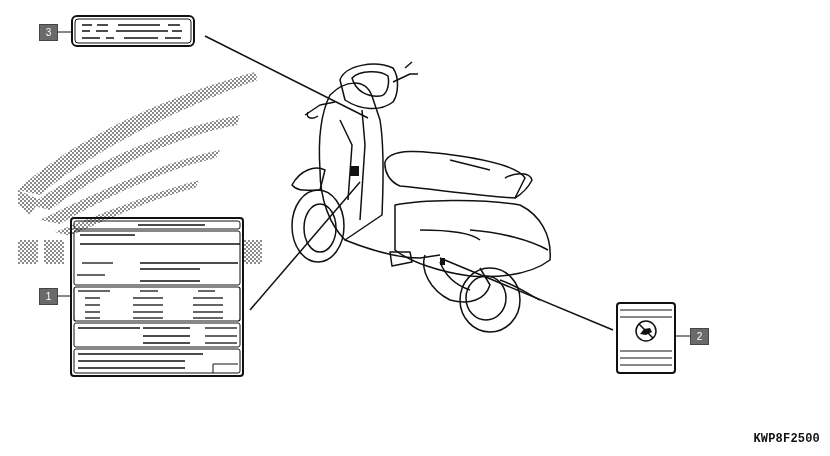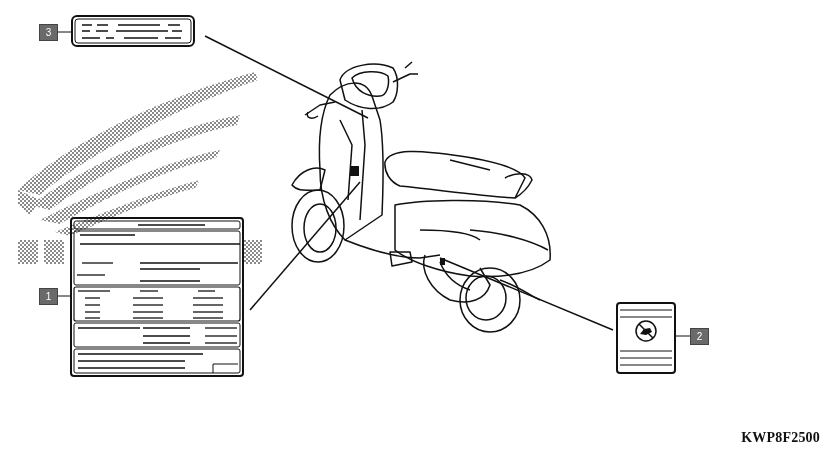--- a/index.html
+++ b/index.html
@@ -1,21 +1,21 @@
 <!DOCTYPE html>
 <html><head>
 <meta charset="utf-8">
 <style>
   html, body { margin:0; padding:0; background:#ffffff; }
   body { width:830px; height:456px; position:relative; overflow:hidden; font-family:"Liberation Sans", sans-serif; }
   .stage { position:absolute; left:0; top:0; width:830px; height:456px; }
   .callout { position:absolute; width:17px; height:15px; background:#6a6a6a; border:1px solid #444; color:#fff;
              font-size:10px; line-height:15px; text-align:center; font-family:"Liberation Sans", sans-serif; }
-  .code { position:absolute; right:10px; bottom:10px; font-size:14px; font-weight:bold; color:#111;
-          font-family:Liberation Serif, serif; letter-spacing:0.2px; }
+  .code { position:absolute; right:10px; bottom:10px; font-size:12px; font-weight:bold; color:#111;
+          font-family:Liberation Mono, monospace; letter-spacing:0.2px; }
 </style>
 </head>
 <body>
 
 <div class="stage">
 <svg width="830" height="456" viewBox="0 0 830 456" xmlns="http://www.w3.org/2000/svg">
   <defs>
     <pattern id="dots" width="4" height="4" patternUnits="userSpaceOnUse">
       <rect x="0" y="0" width="2" height="2" fill="#8a8a8a"></rect>
       <rect x="2" y="2" width="2" height="2" fill="#8a8a8a"></rect>

